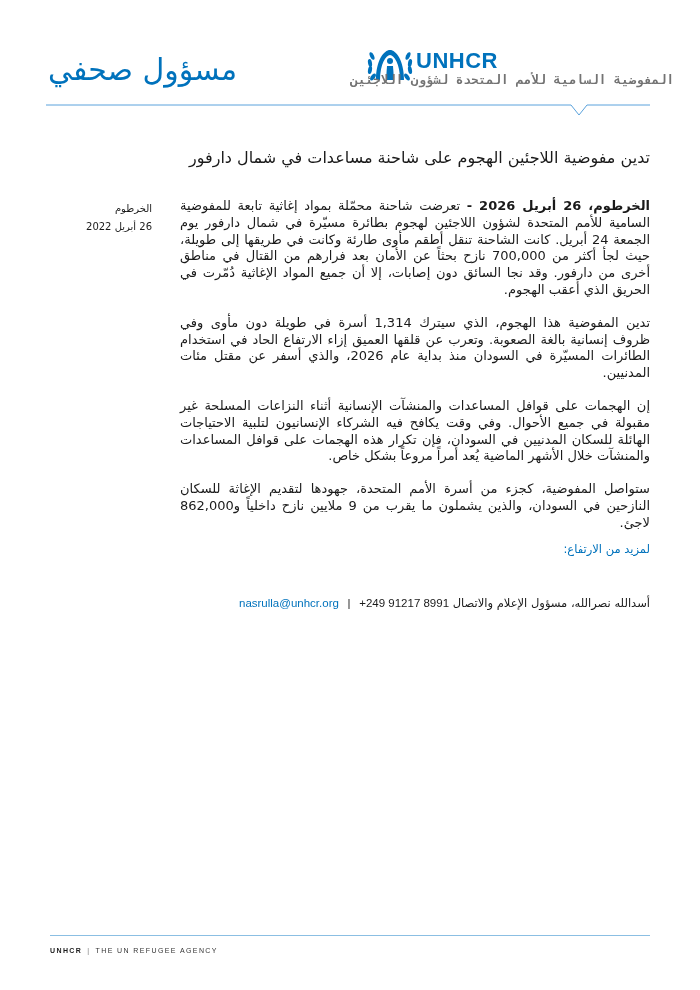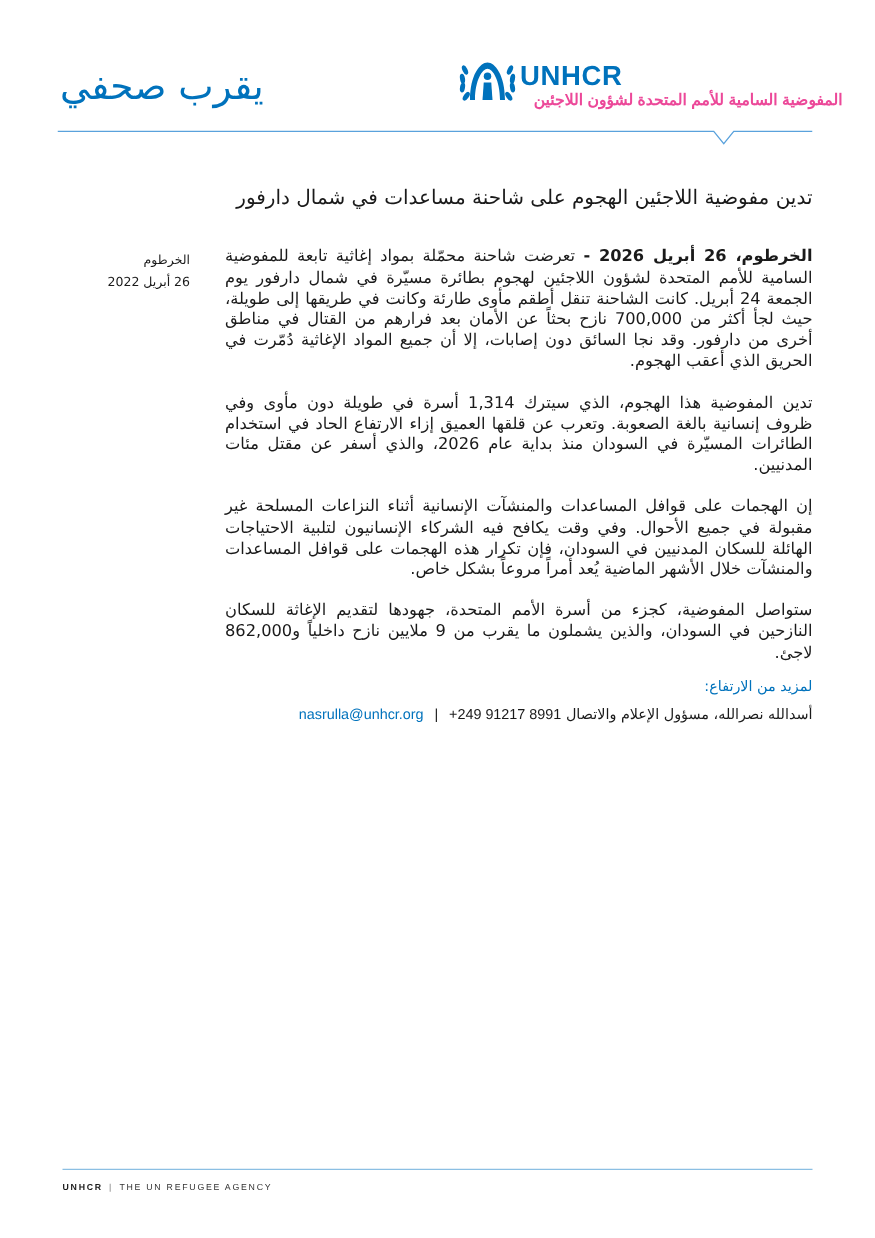--- a/index.html
+++ b/index.html
@@ -16,22 +16,22 @@
     position: absolute; right: 26px; top: 46px; width: 320px; height: 48px;
   }
   .logo-emblem { position: absolute; left: 12px; top: 0; width: 48px; height: 40px; }
   .logo-word {
     position: absolute; left: 62px; top: 2px;
     font-family: "Liberation Sans", sans-serif; font-weight: bold;
     font-size: 22px; color: #0072bc; letter-spacing: 0.5px;
   }
   .logo-arabic {
     position: absolute; right: 0; top: 26px;
-    font-family: Liberation Sans, sans-serif; font-weight: bold;
-    font-size: 12.5px; color: #ec4899; direction: rtl; white-space: nowrap;
+    font-family: Liberation Mono, monospace; font-weight: bold;
+    font-size: 12.5px; color: #737373; direction: rtl; white-space: nowrap;
   }
 
   .header-rule { position: absolute; left: 46px; top: 103px; width: 604px; height: 16px; }
 
   .headline {
     position: absolute; right: 50px; top: 148px; width: 470px;
     font-family: "DejaVu Sans", sans-serif; font-weight: normal;
     font-size: 16px; direction: rtl; text-align: right; color: #1a1a1a;
   }
 
@@ -47,37 +47,37 @@
     font-size: 13px; line-height: 16.8px; color: #1a1a1a;
   }
   .body p { margin-bottom: 16px; }
   .body .lead { font-weight: bold; }
 
   .contact {
     position: absolute; right: 50px; top: 538px; width: 470px;
     direction: rtl; text-align: right; font-size: 11.5px; line-height: 22px;
   }
   .contact-heading { color: #0072bc; }
-  .contact-line { color: #1a1a1a; white-space: nowrap; }
+  .contact-line { color: #1a1a1a; white-space: nowrap; margin-top: 32px; }
   .contact-line .email { color: #0072bc; font-family: "Liberation Sans", sans-serif; }
   .contact-line .phone { font-family: "Liberation Sans", sans-serif; direction: ltr; unicode-bidi: isolate; }
   .contact-line .sep { font-family: "Liberation Sans", sans-serif; padding: 0 5px; }
 
   .footer-rule { position: absolute; left: 50px; top: 935px; width: 600px; height: 1px; background: #8bbfe3; }
   .footer {
     position: absolute; left: 50px; top: 947px;
     font-family: "Liberation Sans", sans-serif; font-size: 7px; letter-spacing: 1.4px; color: #333;
   }
   .footer .brand { font-weight: bold; color: #1a1a1a; }
   .footer .bar { color: #777; padding: 0 5px; }
 </style>
 </head>
 <body>
 
-<div class="header-title">يقرب صحفي</div>
+<div class="header-title">مسؤول صحفي</div>
 
 <div class="logo">
   <svg class="logo-emblem" viewBox="0 0 48 40">
 
     <g fill="#0072bc">
       <ellipse cx="6" cy="10" rx="2" ry="4" transform="rotate(-25 6 10)"></ellipse>
       <ellipse cx="4" cy="17" rx="2" ry="4" transform="rotate(-10 4 17)"></ellipse>
       <ellipse cx="4" cy="24" rx="2" ry="4" transform="rotate(10 4 24)"></ellipse>
       <ellipse cx="7" cy="31" rx="2" ry="4" transform="rotate(35 7 31)"></ellipse>
       <ellipse cx="42" cy="10" rx="2" ry="4" transform="rotate(25 42 10)"></ellipse>

